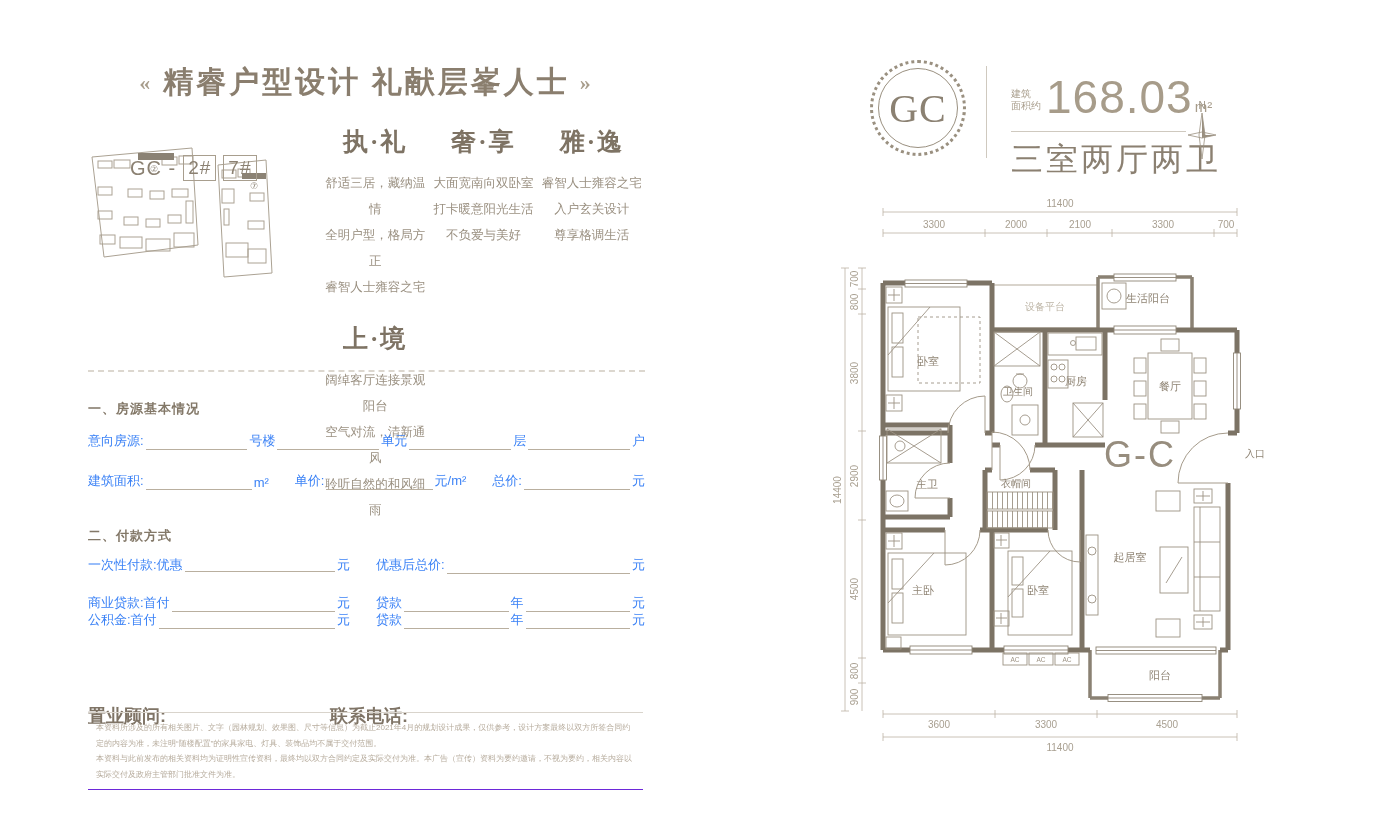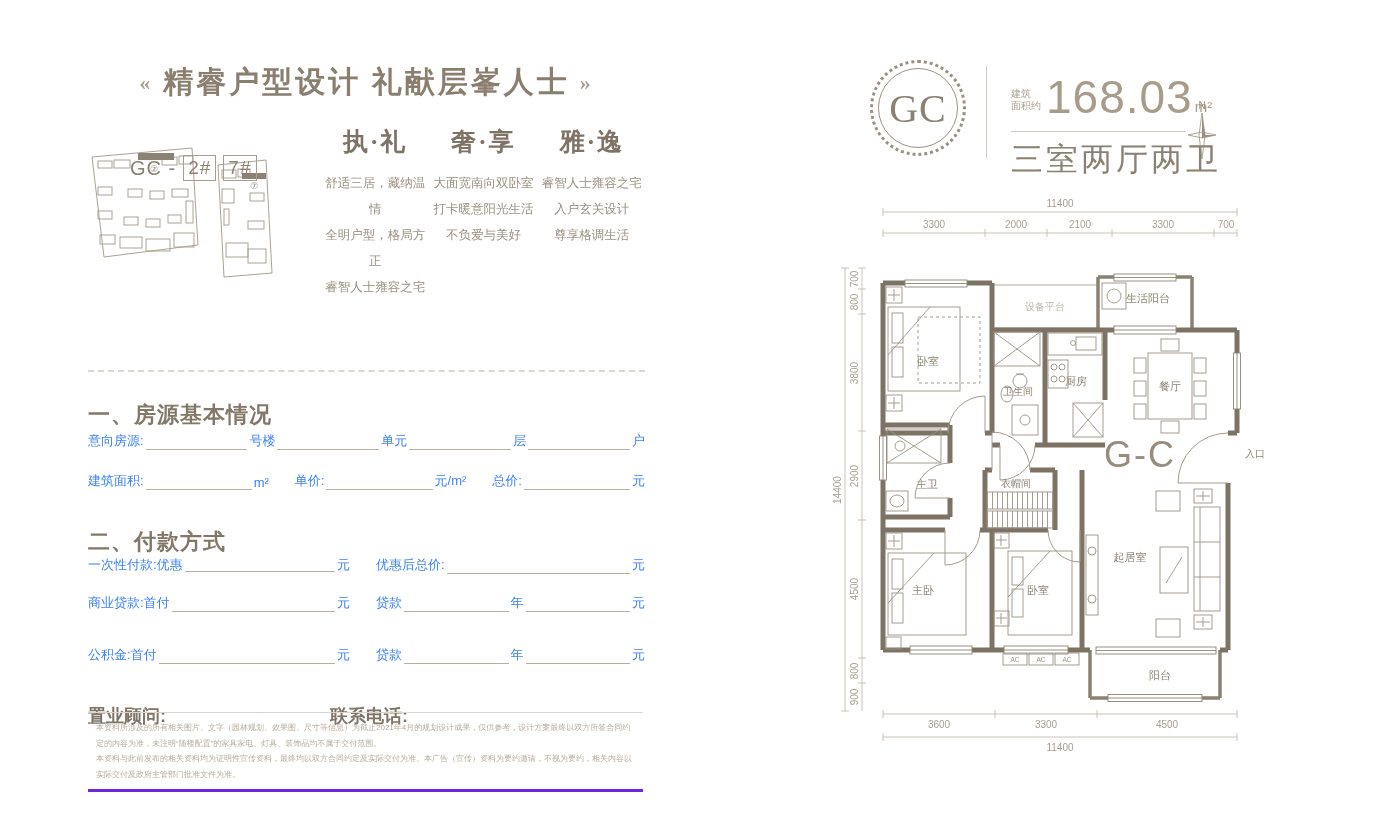--- a/index.html
+++ b/index.html
@@ -16,29 +16,29 @@
       letter-spacing:1px;display:flex;align-items:center;gap:7px;}
   .unit-chip{display:inline-block;border:1px solid #a89e8e;padding:0 4px;line-height:24px;
       font-size:19px;color:#8b8172;}
   .features{position:absolute;left:233px;top:125px;width:325px;display:grid;
       grid-template-columns:1fr 1fr 1fr;grid-row-gap:22px;}
   .feature{text-align:center;}
   .feature h3{margin:0 0 12px 0;font-family:"Liberation Serif",serif;font-size:25px;
       letter-spacing:2px;color:#7e7364;font-weight:bold;}
   .feature p{margin:0;font-size:12.5px;line-height:26px;color:#9a9081;}
   .dashed-sep{position:absolute;left:0;top:370px;width:557px;border-top:2px dashed #dcd7cf;}
-  .sec-heading{position:absolute;font-size:22px;font-weight:bold;color:#837868;letter-spacing:1px;}
+  .sec-heading{position:absolute;font-size:13px;font-weight:bold;color:#837868;letter-spacing:1px;}
   .form-row{position:absolute;left:0;width:557px;display:flex;align-items:flex-end;
       font-size:13px;color:#3b82f6;white-space:nowrap;}
   .u{display:inline-block;border-bottom:1px solid #b9af9f;height:15px;flex:1 1 40px;margin:0 2px;}
   .gap{flex:0 0 26px;}
   .contact{position:absolute;top:704px;width:557px;font-size:18px;font-weight:bold;color:#7f7466;}
   .contact .phone{position:absolute;left:242px;top:0;}
   .fineprint{position:absolute;left:0;top:712px;width:555px;border-top:1px solid #d9d4cc;
-      border-bottom:3px solid #6d28d9;padding:7px 8px;box-sizing:border-box;
+      border-bottom:1px solid #6d28d9;padding:7px 8px;box-sizing:border-box;
       font-size:8px;line-height:1.95;color:#b7ac9d;}
   
   .right-col{position:absolute;left:830px;top:0;width:480px;height:648px;}
   .badge{position:absolute;left:40px;top:60px;width:96px;height:96px;border-radius:50%;
       border:3px dotted #9a9080;box-sizing:border-box;}
   .badge-inner{position:absolute;left:5px;top:5px;right:5px;bottom:5px;border-radius:50%;
       border:1.5px solid #9a9080;display:flex;align-items:center;justify-content:center;
       font-family:"Liberation Serif",serif;font-size:40px;color:#8b8172;letter-spacing:1px;}
   .head-divider{position:absolute;left:156px;top:66px;width:1px;height:92px;background:#cfc9bf;}
   .area-line{position:absolute;left:181px;top:74px;display:flex;align-items:flex-end;}
@@ -124,20 +124,26 @@
         <p>大面宽南向双卧室</p>
         <p>打卡暖意阳光生活</p>
         <p>不负爱与美好</p>
       </div>
       <div class="feature">
         <h3>雅·逸</h3>
         <p>睿智人士雍容之宅</p>
         <p>入户玄关设计</p>
         <p>尊享格调生活</p>
       </div>
+      <div class="feature">
+        <h3>上·境</h3>
+        <p>阔绰客厅连接景观阳台</p>
+        <p>空气对流，清新通风</p>
+        <p>聆听自然的和风细雨</p>
+      </div>
     </div>
 
     <div class="dashed-sep"></div>
 
     <div class="sec-heading" style="top:400px;">一、房源基本情况</div>
     <div class="form-row" style="top:432px;">
       <span>意向房源:</span>
         <span class="u"></span>
       <span>号楼</span>
         <span class="u"></span>
@@ -183,21 +189,21 @@
       </span>
         <span class="gap"></span>
       <span style="flex:1;display:flex;align-items:flex-end;">
         <span>贷款</span>
           <span class="u"></span>
           <span>年</span>
           <span class="u"></span>
           <span>元</span>
       </span>
     </div>
-    <div class="form-row" style="top:646px;align-items:flex-end;">
+    <div class="form-row" style="top:611px;align-items:flex-end;">
       <span style="flex:0 0 262px;display:flex;align-items:flex-end;">
         <span>公积金:首付</span>
           <span class="u"></span>
           <span>元</span>
       </span>
         <span class="gap"></span>
       <span style="flex:1;display:flex;align-items:flex-end;">
         <span>贷款</span>
           <span class="u"></span>
           <span>年</span>

